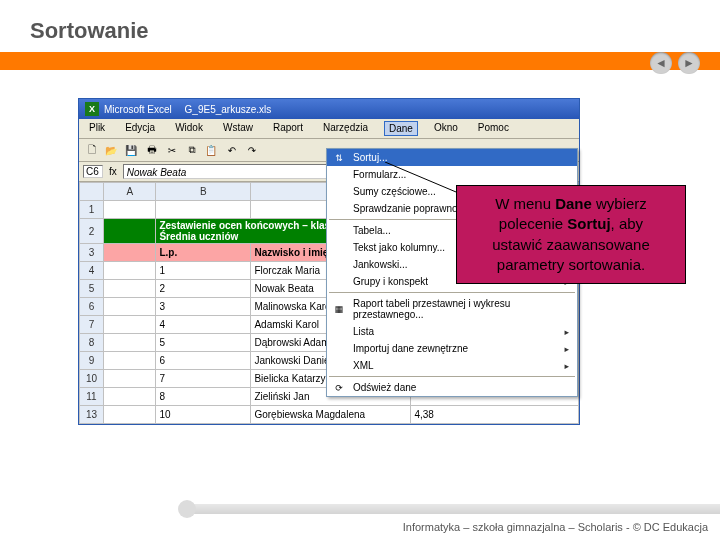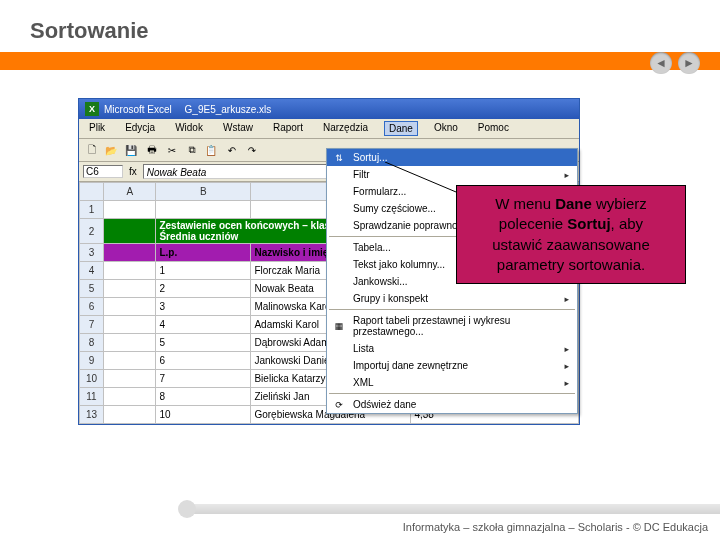--- a/index.html
+++ b/index.html
@@ -11,29 +11,29 @@
   .nav-arrows .arr { width:22px; height:22px; border-radius:50%; background:#d0d0d0; display:flex; align-items:center; justify-content:center; font-size:12px; color:#666; box-shadow:inset 0 1px 2px rgba(0,0,0,.3); }
   .excel-win { position:absolute; left:78px; top:98px; width:502px; border:1px solid #2a5ab0; background:#ece9d8; font-size:10px; }
   .titlebar { background:linear-gradient(#4a79d6,#2856b6); color:#fff; padding:3px 6px; display:flex; align-items:center; gap:5px; }
   .excel-ico { width:14px; height:14px; background:#1a7a1a; color:#fff; display:inline-flex; align-items:center; justify-content:center; font-size:9px; font-weight:bold; }
   .menubar { background:#ece9d8; padding:2px 6px; display:flex; gap:12px; font-size:10px; color:#000; border-bottom:1px solid #aca899; }
   .menubar span { padding:1px 4px; }
   .menubar .active { border:1px solid #316ac5; background:#c1d2ee; }
   .toolbar { background:#ece9d8; padding:2px 4px; display:flex; gap:2px; border-bottom:1px solid #aca899; align-items:center; }
   .tool-btn { width:18px; height:18px; border:1px solid #ece9d8; display:flex; align-items:center; justify-content:center; font-size:10px; }
   .cellref { background:#ece9d8; padding:2px 4px; display:flex; gap:6px; align-items:center; border-bottom:1px solid #aca899; font-size:10px; }
-  .cellref input { width:40px; font-size:10px; border:1px inset #ccc; padding:0 2px; }
+  .cellref input { width:20px; font-size:10px; border:1px inset #ccc; padding:0 2px; }
   .cellref .formula { flex:1; border:1px inset #ccc; background:#fff; padding:0 3px; height:15px; line-height:15px; font-style:italic; }
   .sheet { background:#fff; }
   table.grid { border-collapse:collapse; width:100%; }
   table.grid th,table.grid td { border:1px solid #c0c0c0; font-size:10px; padding:1px 3px; height:18px; text-align:left; }
   table.grid th { background:#e4ecf7; color:#333; font-weight:normal; text-align:center; }
   .rowhead { background:#e4ecf7; text-align:center; width:24px; }
   .green-hdr td { background:#008000; color:#fff; font-weight:bold; text-align:center; }
-  .yellow-hdr td { background:#a21caf; font-weight:bold; }
+  .yellow-hdr td { background:#fca5a5; font-weight:bold; }
   .dropdown { position:absolute; left:326px; top:148px; width:252px; background:#fff; border:1px solid #7f9db9; font-size:10px; z-index:5; box-shadow:2px 2px 3px rgba(0,0,0,.3); }
   .dropdown .item { padding:3px 8px 3px 26px; position:relative; display:flex; justify-content:space-between; align-items:center; }
   .dropdown .hl { background:#316ac5; color:#fff; }
   .dropdown .sep { height:1px; background:#aca899; margin:2px 2px; }
   .dropdown .sub::after { content:"▸"; font-size:9px; color:#333; }
   .dd-icon { position:absolute; left:4px; width:16px; height:14px; display:inline-flex; align-items:center; justify-content:center; font-size:9px; }
   .callout { position:absolute; left:456px; top:185px; width:230px; background:#be185d; border:1px solid #000; padding:8px 10px; font-size:15px; line-height:1.35; text-align:center; z-index:10; }
   .callout b { font-weight:bold; }
   .callout-line { position:absolute; left:385px; top:162px; width:90px; height:38px; z-index:8; }
   .callout-line svg { width:100%; height:100%; }
@@ -184,23 +184,20 @@
         </tbody>
     </table>
   </div>
 </div>
 
 <div class="dropdown">
   <div class="item hl">
       <span class="dd-icon">⇅</span>
       <span>Sortuj...</span>
     </div>
-  <div class="item sub">
-      <span>Filtr</span>
-    </div>
   <div class="item">
       <span>Formularz...</span>
     </div>
   <div class="item">
       <span>Sumy częściowe...</span>
     </div>
   <div class="item">
       <span>Sprawdzanie poprawności...</span>
     </div>
   <div class="sep"></div>

